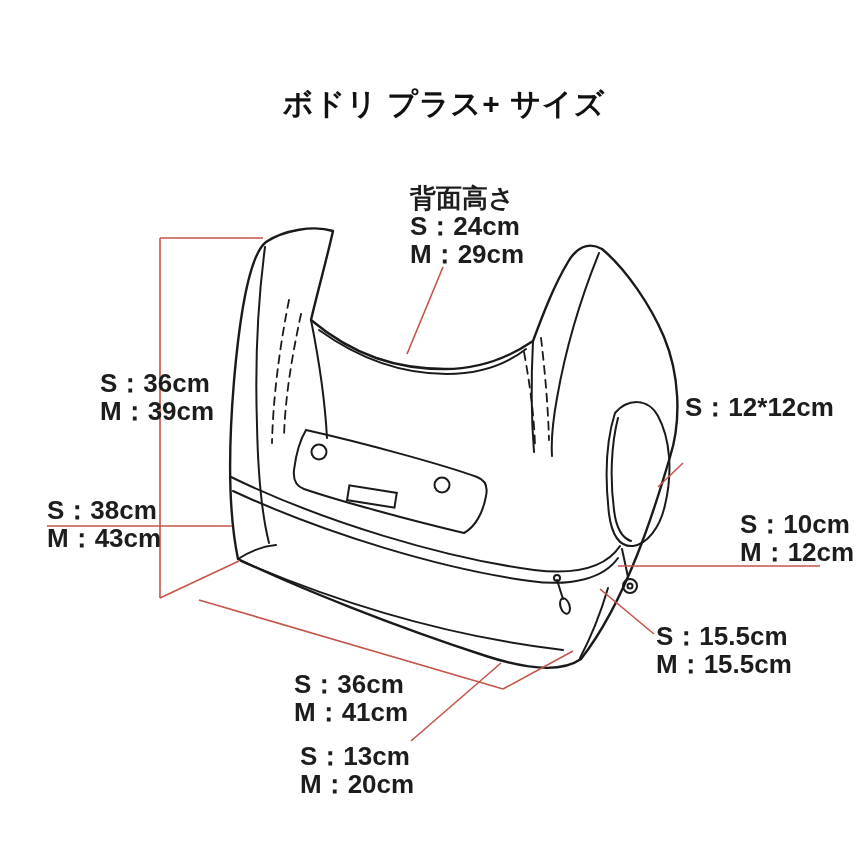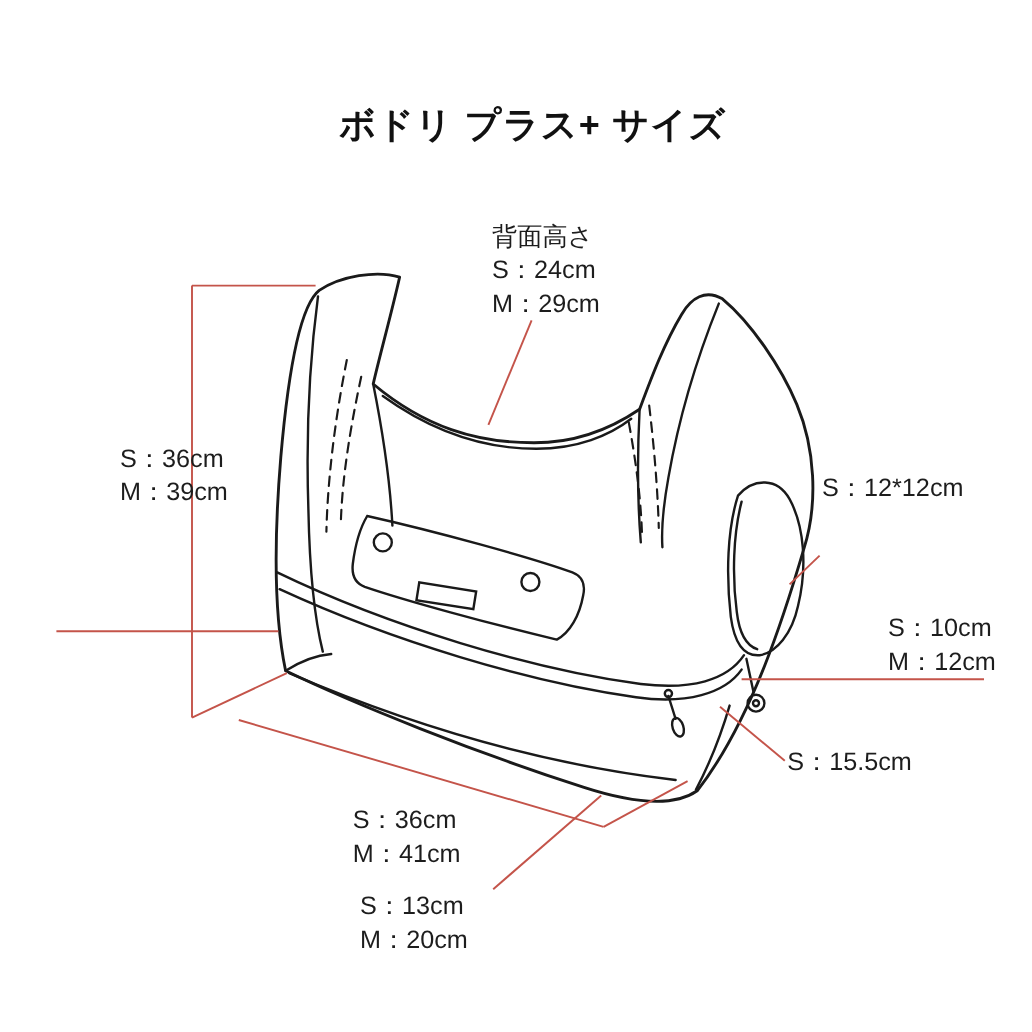--- a/index.html
+++ b/index.html
@@ -10,21 +10,21 @@
     width:860px;height:860px;background:var(--bg);
     font-family:"Liberation Sans","DejaVu Sans",sans-serif;
     color:var(--ink);position:relative;overflow:hidden;
   }
   .stage{position:absolute;inset:0;width:860px;height:860px;margin-left:14px;}
   .title{
     position:absolute;top:84px;left:0;width:860px;text-align:center;
     font-size:30px;font-weight:700;letter-spacing:1px;color:#111;
   }
   .ann{
-    position:absolute;font-size:21px;line-height:28px;font-weight:400;
+    position:absolute;font-size:26px;line-height:28px;font-weight:700;
     white-space:nowrap;color:var(--ink);
   }
   svg{position:absolute;top:0;left:0;}
   .bag{fill:#ffffff;stroke:var(--line);stroke-width:2.4;stroke-linejoin:round;stroke-linecap:round;}
   .detail{fill:none;stroke:var(--line);stroke-width:2;stroke-linecap:round;}
   .stitch{fill:none;stroke:var(--line);stroke-width:1.8;stroke-dasharray:8 6;stroke-linecap:round;}
   .dim{stroke:var(--accent);stroke-width:1.6;fill:none;}
 </style>
 </head>
 <body>
@@ -117,32 +117,37 @@
     <div>背面高さ</div>
     <div>S：24cm</div>
     <div>M：29cm</div>
   </div>
 
   <div class="ann" style="left:86px;top:369px">
     <div>S：36cm</div>
     <div>M：39cm</div>
   </div>
 
+  <div class="ann" style="left:33px;top:496px">
+    <div>S：38cm</div>
+    <div>M：43cm</div>
+  </div>
 
   <div class="ann" style="left:671px;top:393px">
     <div>S：12*12cm</div>
   </div>
 
   <div class="ann" style="left:726px;top:510px">
     <div>S：10cm</div>
     <div>M：12cm</div>
   </div>
 
   <div class="ann" style="left:642px;top:622px">
     <div>S：15.5cm</div>
+    <div>M：15.5cm</div>
   </div>
 
   <div class="ann" style="left:280px;top:670px">
     <div>S：36cm</div>
     <div>M：41cm</div>
   </div>
 
   <div class="ann" style="left:286px;top:742px">
     <div>S：13cm</div>
     <div>M：20cm</div>

